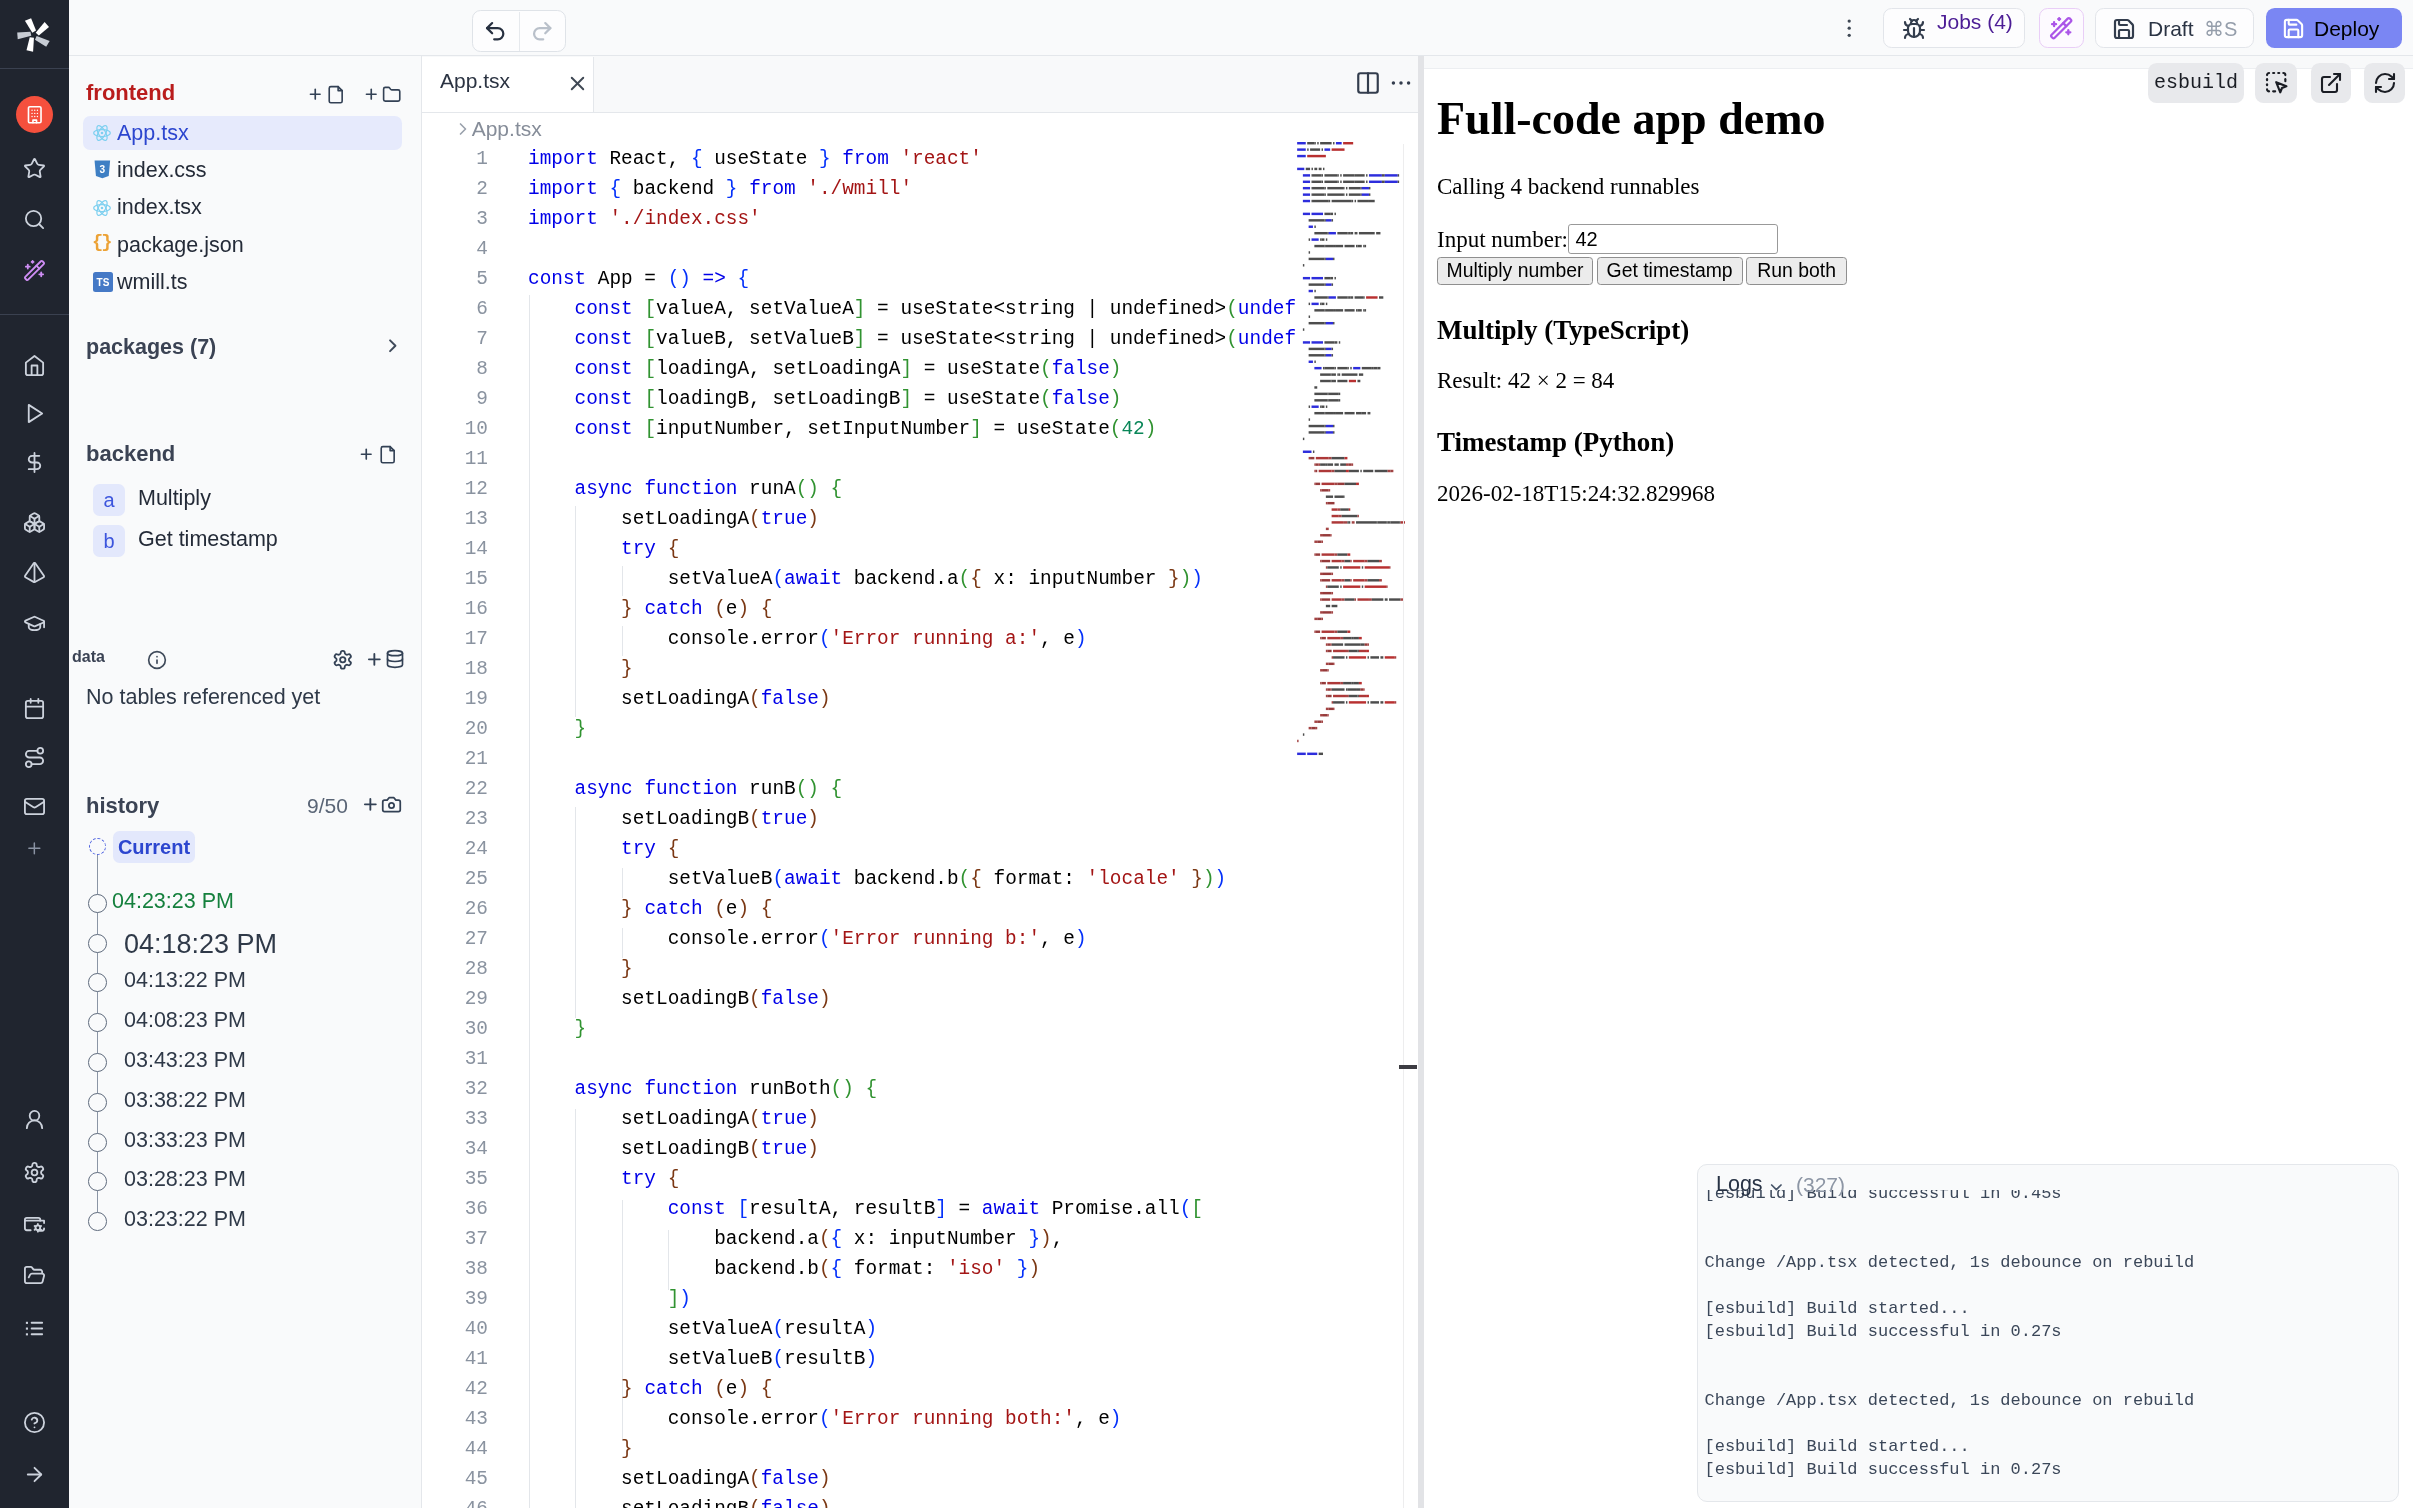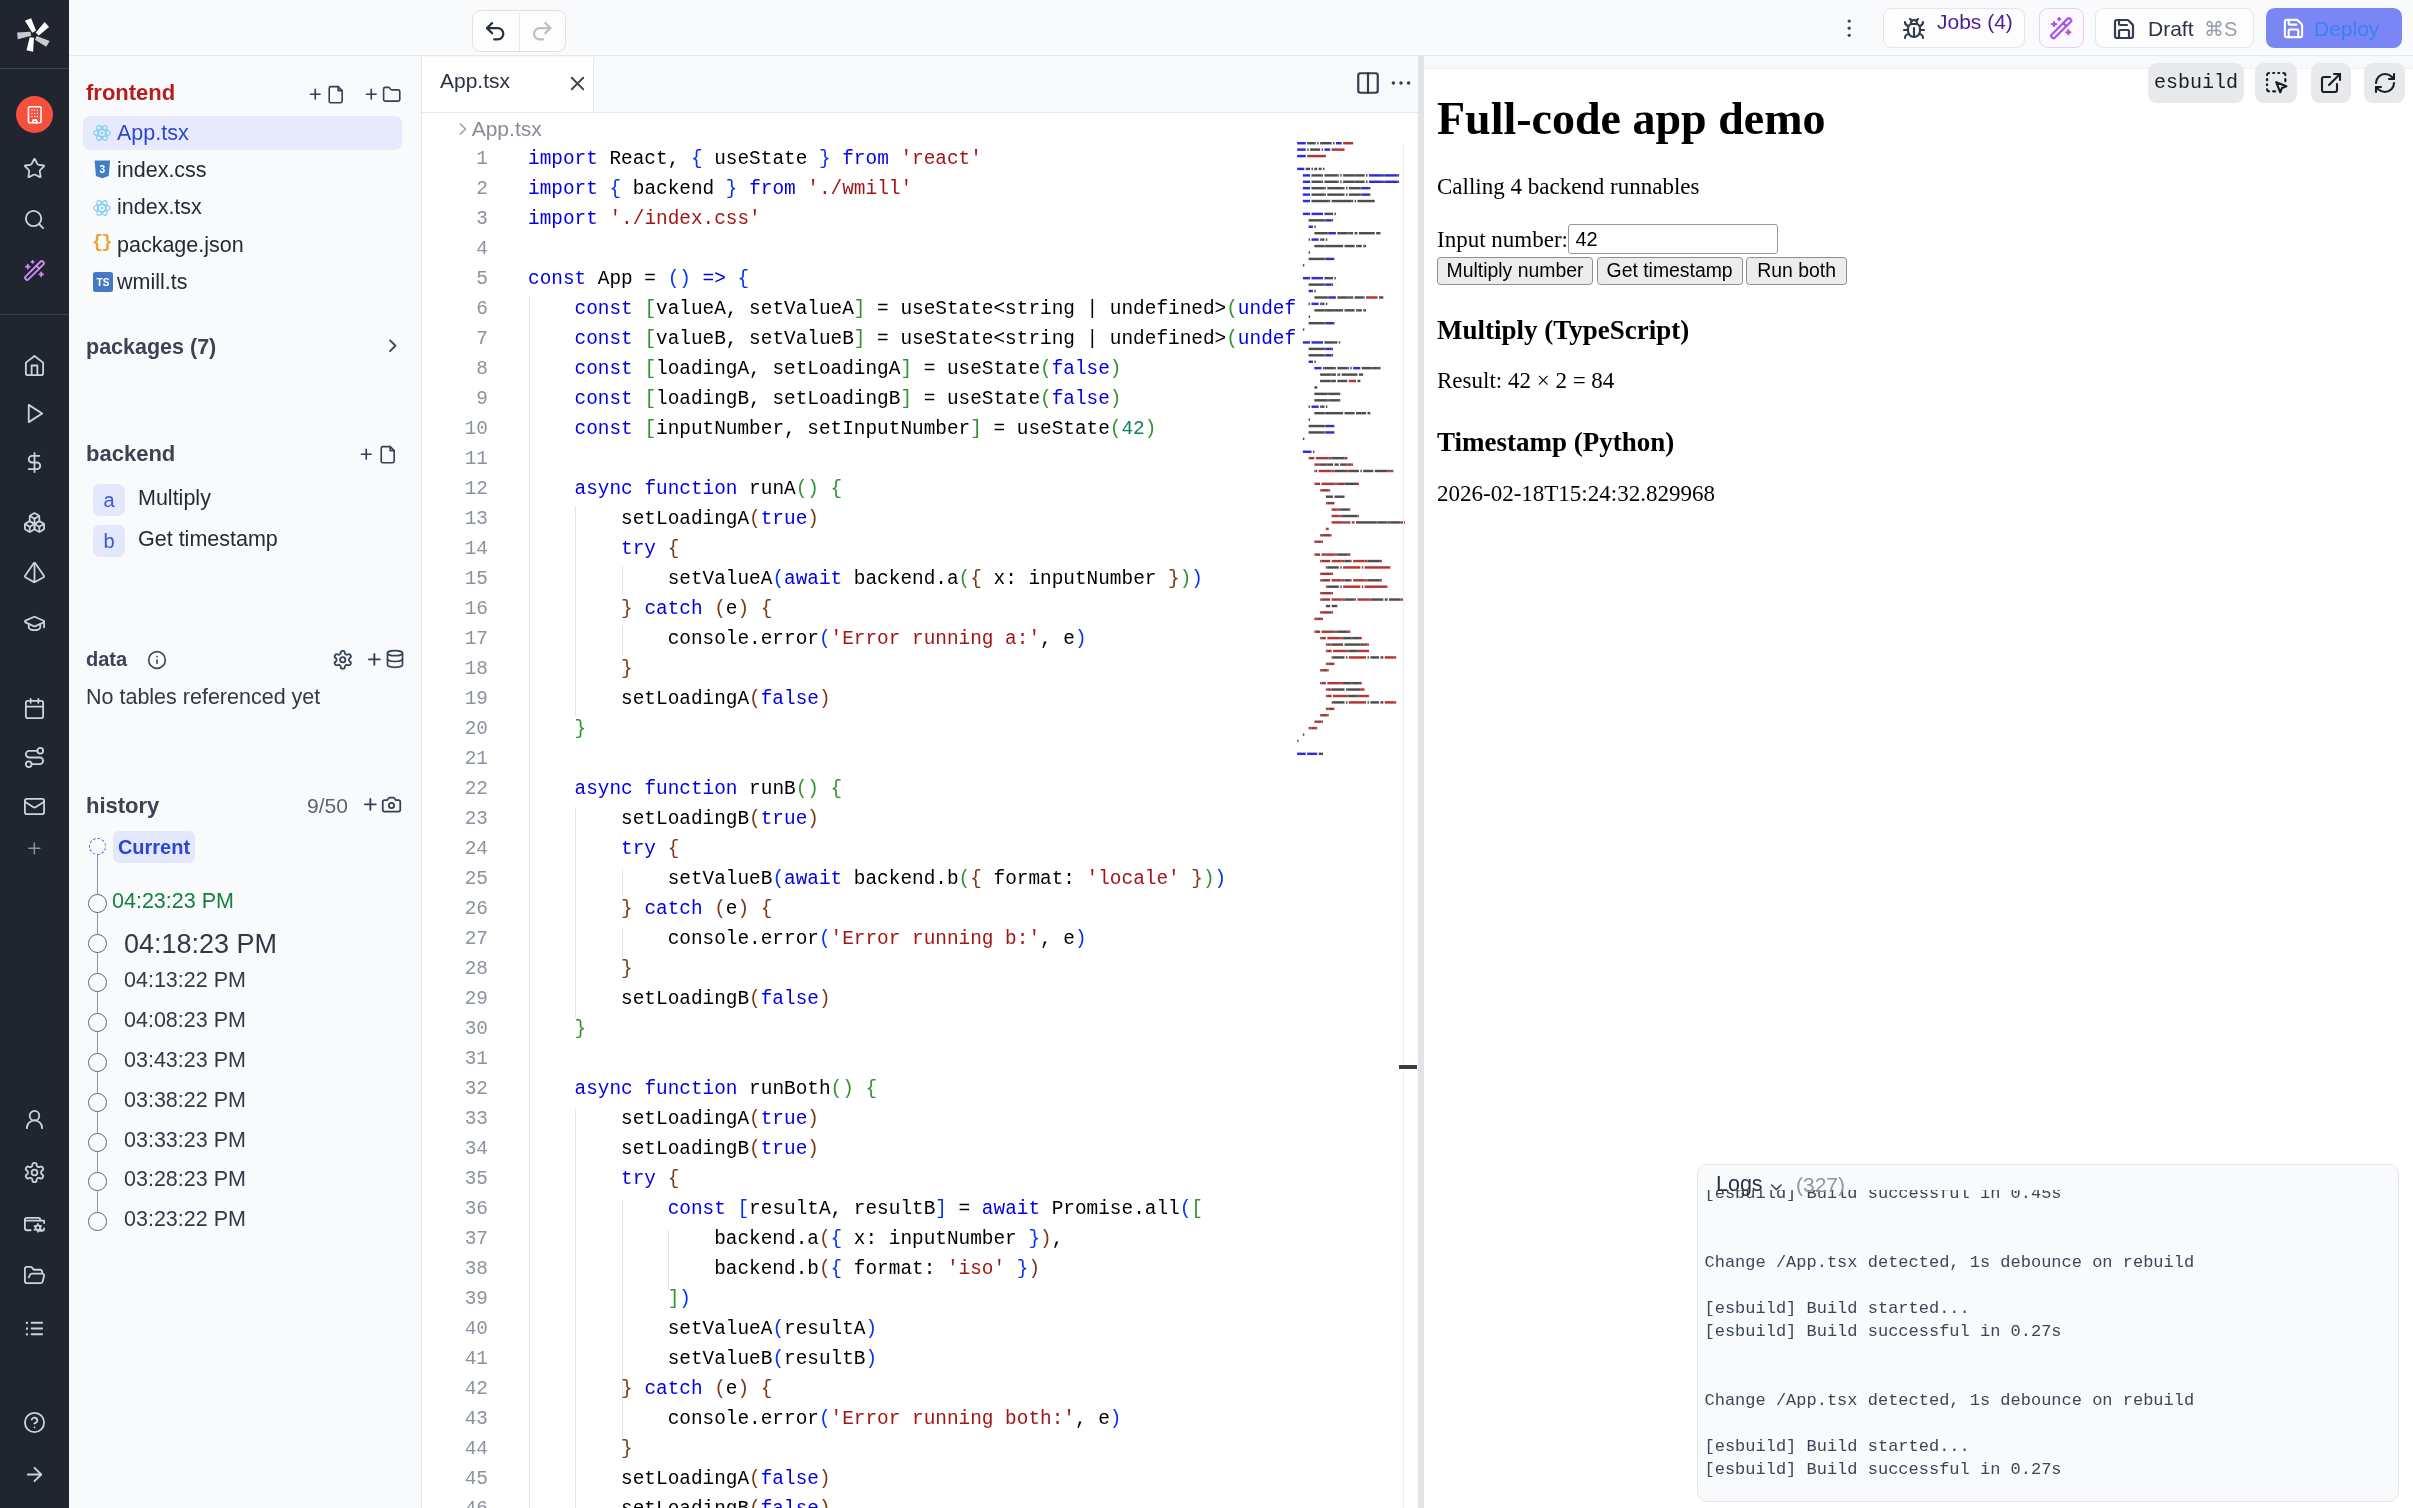--- a/index.html
+++ b/index.html
@@ -56,21 +56,21 @@
       <path d="M7 3v4a1 1 0 0 0 1 1h7"></path>
     </svg>
 <div class="abs" style="left:2148px;top:16.5px;font-size:21px;font-weight:500;color:#2b3444">Draft</div>
 <div class="abs" style="left:2204px;top:17px;font-size:20px;color:#959eab">⌘S</div>
 <div class="abs" style="left:2266px;top:8px;width:136px;height:40px;background:#7a86f3;border-radius:8.6px"></div>
 <svg style="position:absolute;left:2282px;top:16.5px;" width="23" height="23" viewBox="0 0 24 24" fill="none" stroke="#ffffff" stroke-width="2.2" stroke-linecap="round" stroke-linejoin="round">
       <path d="M15.2 3a2 2 0 0 1 1.4.6l3.8 3.8a2 2 0 0 1 .6 1.4V19a2 2 0 0 1-2 2H5a2 2 0 0 1-2-2V5a2 2 0 0 1 2-2z"></path>
       <path d="M17 21v-7a1 1 0 0 0-1-1H8a1 1 0 0 0-1 1v7"></path>
       <path d="M7 3v4a1 1 0 0 0 1 1h7"></path>
     </svg>
-<div class="abs" style="left:2314px;top:16.5px;font-size:21px;font-weight:500;color:#3b82f6">Deploy</div>
+<div class="abs" style="left:2314px;top:16.5px;font-size:21px;font-weight:500;color:#000000">Deploy</div>
 
 <div class="abs" style="left:0;top:0;width:69px;height:1508px;background:#20252f"></div>
 <div class="abs" style="left:0;top:68px;width:69px;height:1.4px;background:#3a4150"></div>
 <div class="abs" style="left:0;top:314px;width:69px;height:1.4px;background:#3a4150"></div>
 <svg style="position:absolute;left:17px;top:18px" width="34" height="34" viewBox="-12 -12 24 24">
 <g>
         <g fill="#ffffff">
           <path d="M1.2 -1.6 L7.5 -9.2 L10.6 -5.6 L3.4 0.4 Z"></path>
         </g>
 <g fill="#c7ccd4">
@@ -270,21 +270,21 @@
       <path d="M12 5v14"></path>
     </svg>
     <svg style="position:absolute;left:378px;top:445px;" width="19.4" height="19.4" viewBox="0 0 24 24" fill="none" stroke="#334155" stroke-width="2" stroke-linecap="round" stroke-linejoin="round">
       <path d="M15 2H6a2 2 0 0 0-2 2v16a2 2 0 0 0 2 2h12a2 2 0 0 0 2-2V7Z"></path>
       <path d="M15 2v5h5"></path>
     </svg>
     <div style="position:absolute;left:93px;top:484px;width:32px;height:32px;background:#e3e8fc;border-radius:6.5px;text-align:center;line-height:32px;font-size:20px;color:#3c55dd">a</div>
     <div style="position:absolute;left:138px;top:486px;font-size:21.5px;color:#242b38">Multiply</div>
     <div style="position:absolute;left:93px;top:525px;width:32px;height:32px;background:#e3e8fc;border-radius:6.5px;text-align:center;line-height:32px;font-size:20px;color:#3c55dd">b</div>
     <div style="position:absolute;left:138px;top:527px;font-size:21.5px;color:#242b38">Get timestamp</div>
-    <div style="position:absolute;left:86px;top:648px;font-size:20px;font-weight:700;color:#3b4354">data</div>
+    <div style="position:absolute;left:72px;top:648px;font-size:16px;font-weight:700;color:#3b4354">data</div>
     <svg style="position:absolute;left:147px;top:650px;" width="20" height="20" viewBox="0 0 24 24" fill="none" stroke="#3f4a5a" stroke-width="2" stroke-linecap="round" stroke-linejoin="round">
       <circle cx="12" cy="12" r="10"></circle>
       <path d="M12 16v-4"></path>
       <path d="M12 8h.01"></path>
     </svg>
     <svg style="position:absolute;left:332px;top:649px;" width="21.5" height="21.5" viewBox="0 0 24 24" fill="none" stroke="#334155" stroke-width="2" stroke-linecap="round" stroke-linejoin="round">
       <path d="M12.22 2h-.44a2 2 0 0 0-2 2v.18a2 2 0 0 1-1 1.73l-.43.25a2 2 0 0 1-2 0l-.15-.08a2 2 0 0 0-2.73.73l-.22.38a2 2 0 0 0 .73 2.73l.15.1a2 2 0 0 1 1 1.72v.51a2 2 0 0 1-1 1.74l-.15.09a2 2 0 0 0-.73 2.73l.22.38a2 2 0 0 0 2.73.73l.15-.08a2 2 0 0 1 2 0l.43.25a2 2 0 0 1 1 1.73V20a2 2 0 0 0 2 2h.44a2 2 0 0 0 2-2v-.18a2 2 0 0 1 1-1.73l.43-.25a2 2 0 0 1 2 0l.15.08a2 2 0 0 0 2.73-.73l.22-.39a2 2 0 0 0-.73-2.73l-.15-.08a2 2 0 0 1-1-1.74v-.5a2 2 0 0 1 1-1.74l.15-.09a2 2 0 0 0 .73-2.73l-.22-.38a2 2 0 0 0-2.73-.73l-.15.08a2 2 0 0 1-2 0l-.43-.25a2 2 0 0 1-1-1.73V4a2 2 0 0 0-2-2z"></path>
       <circle cx="12" cy="12" r="3"></circle>
     </svg>
     <svg style="position:absolute;left:365px;top:650px;" width="18.7" height="18.7" viewBox="0 0 24 24" fill="none" stroke="#334155" stroke-width="2.4" stroke-linecap="round" stroke-linejoin="round">

